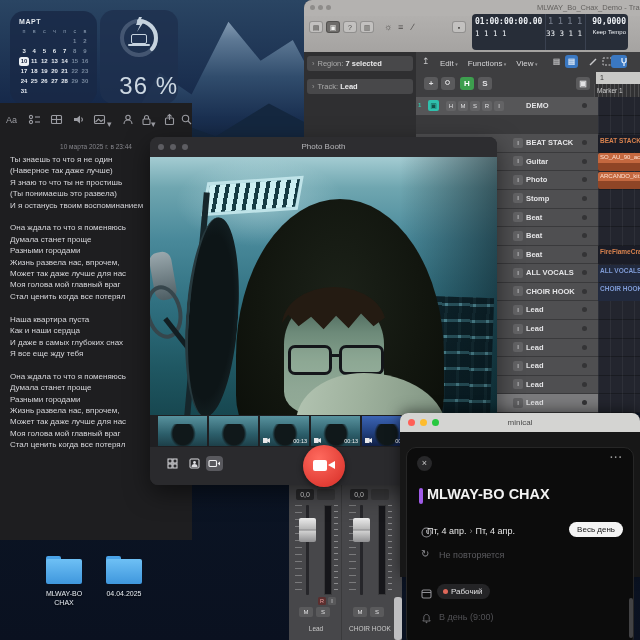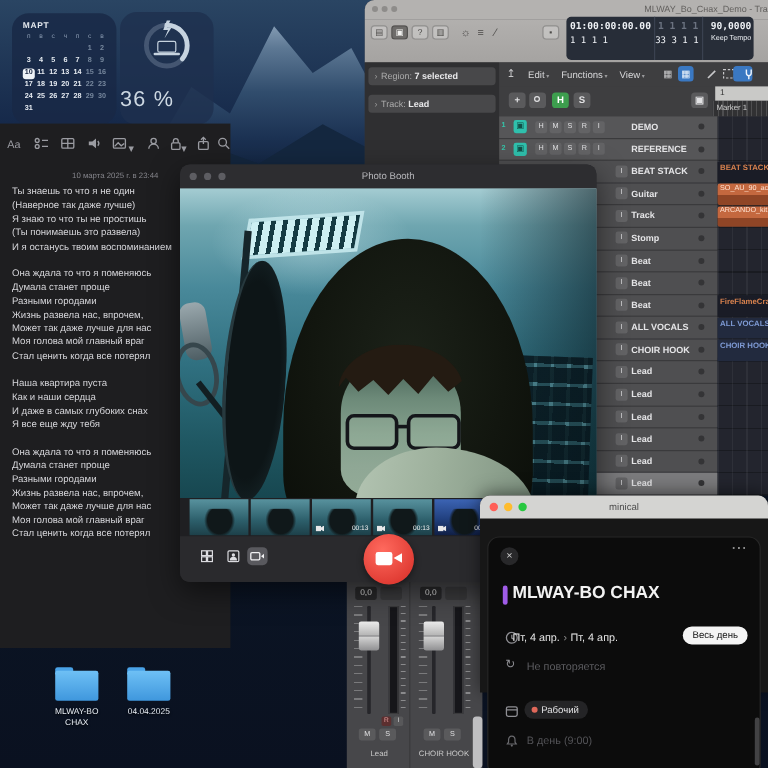--- a/index.html
+++ b/index.html
@@ -20,21 +20,21 @@
   .cal-month{position:static;display:block;font-size:7px;font-weight:bold;letter-spacing:.6px;color:#e3e8ee;}
   .cal-grid{position:static;display:grid;grid-template-columns:repeat(7,1fr);margin-top:2px;row-gap:1px;}
   .cal-grid div{position:static;font-size:6px;font-weight:bold;color:#e6ebf1;text-align:center;line-height:9px;height:9px;}
   .cal-wd{color:#8b9cb3 !important;font-weight:normal !important;font-size:5.5px !important;}
   .cal-dim{color:#76879d !important;}
   .cal-sel{background:#eef2f6;color:#1a2742 !important;border-radius:2.5px;}
   .bat-widget{left:100px;top:10px;width:78px;height:94px;border-radius:14px;background:rgba(30,48,78,.8);}
   .bat-ring{left:16px;top:5px;}
   .bat-laptop{left:31px;top:24px;width:16px;height:10px;border:1.5px solid #c6d3df;border-radius:2px;}
   .bat-base{left:28px;top:34px;width:22px;height:2px;background:#c6d3df;border-radius:1px;}
-  .bat-pct{left:0;top:62px;width:100%;text-align:left;font-size:18px;font-weight:300;color:#cdd8e2;letter-spacing:1px;}
+  .bat-pct{left:0;top:62px;width:100%;text-align:right;font-size:24px;font-weight:300;color:#cdd8e2;letter-spacing:1px;}
   
   .notes{left:0;top:103px;width:192px;height:437px;background:#1e1e20;z-index:10;}
   .ntb{left:0;top:0;width:100%;height:34px;}
   .ntb .ic{top:10px;width:14px;height:14px;color:#9b9ca2;font-size:9px;line-height:14px;}
   .ntb svg{position:static;}
   .n-chev{font-size:5px;color:#8a8b90;}
   .note-date{left:0;top:40px;width:100%;text-align:center;font-size:6.5px;color:#85858b;}
   .lyrics{left:10px;top:51px;width:178px;}
   .lyric{position:static;display:block;font-size:8px;line-height:11.4px;color:#d6d6da;white-space:nowrap;}
   
@@ -431,44 +431,33 @@
           <span class="t-num">1</span>
           <span class="t-icon">▣</span>
           <span class="t-btn" style="left: 30px;">H</span>
           <span class="t-btn" style="left: 42px;">M</span>
           <span class="t-btn" style="left: 54px;">S</span>
           <span class="t-btn" style="left: 66px;">R</span>
           <span class="t-btn" style="left: 78px;">I</span>
           <span class="t-name">DEMO</span>
           <span class="t-dot"></span>
         </div>
-        <div class="track-row summing" style="top: 18.59px;">
-          <span class="t-num">2</span>
-          <span class="t-icon">▣</span>
-          <span class="t-btn" style="left: 30px;">H</span>
-          <span class="t-btn" style="left: 42px;">M</span>
-          <span class="t-btn" style="left: 54px;">S</span>
-          <span class="t-btn" style="left: 66px;">R</span>
-          <span class="t-btn" style="left: 78px;">I</span>
-          <span class="t-name">REFERENCE</span>
-          <span class="t-dot"></span>
-        </div>
         <div class="track-row" style="top: 37.18px;">
           <span class="t-btn" style="left: 97px;">I</span>
           <span class="t-name">BEAT STACK</span>
           <span class="t-dot"></span>
         </div>
         <div class="track-row" style="top: 55.77px;">
           <span class="t-btn" style="left: 97px;">I</span>
           <span class="t-name">Guitar</span>
           <span class="t-dot"></span>
         </div>
         <div class="track-row" style="top: 74.36px;">
           <span class="t-btn" style="left: 97px;">I</span>
-          <span class="t-name">Track</span>
+          <span class="t-name">Photo</span>
           <span class="t-dot"></span>
         </div>
         <div class="track-row" style="top: 92.95px;">
           <span class="t-btn" style="left: 97px;">I</span>
           <span class="t-name">Stomp</span>
           <span class="t-dot"></span>
         </div>
         <div class="track-row" style="top: 111.54px;">
           <span class="t-btn" style="left: 97px;">I</span>
           <span class="t-name">Beat</span>

